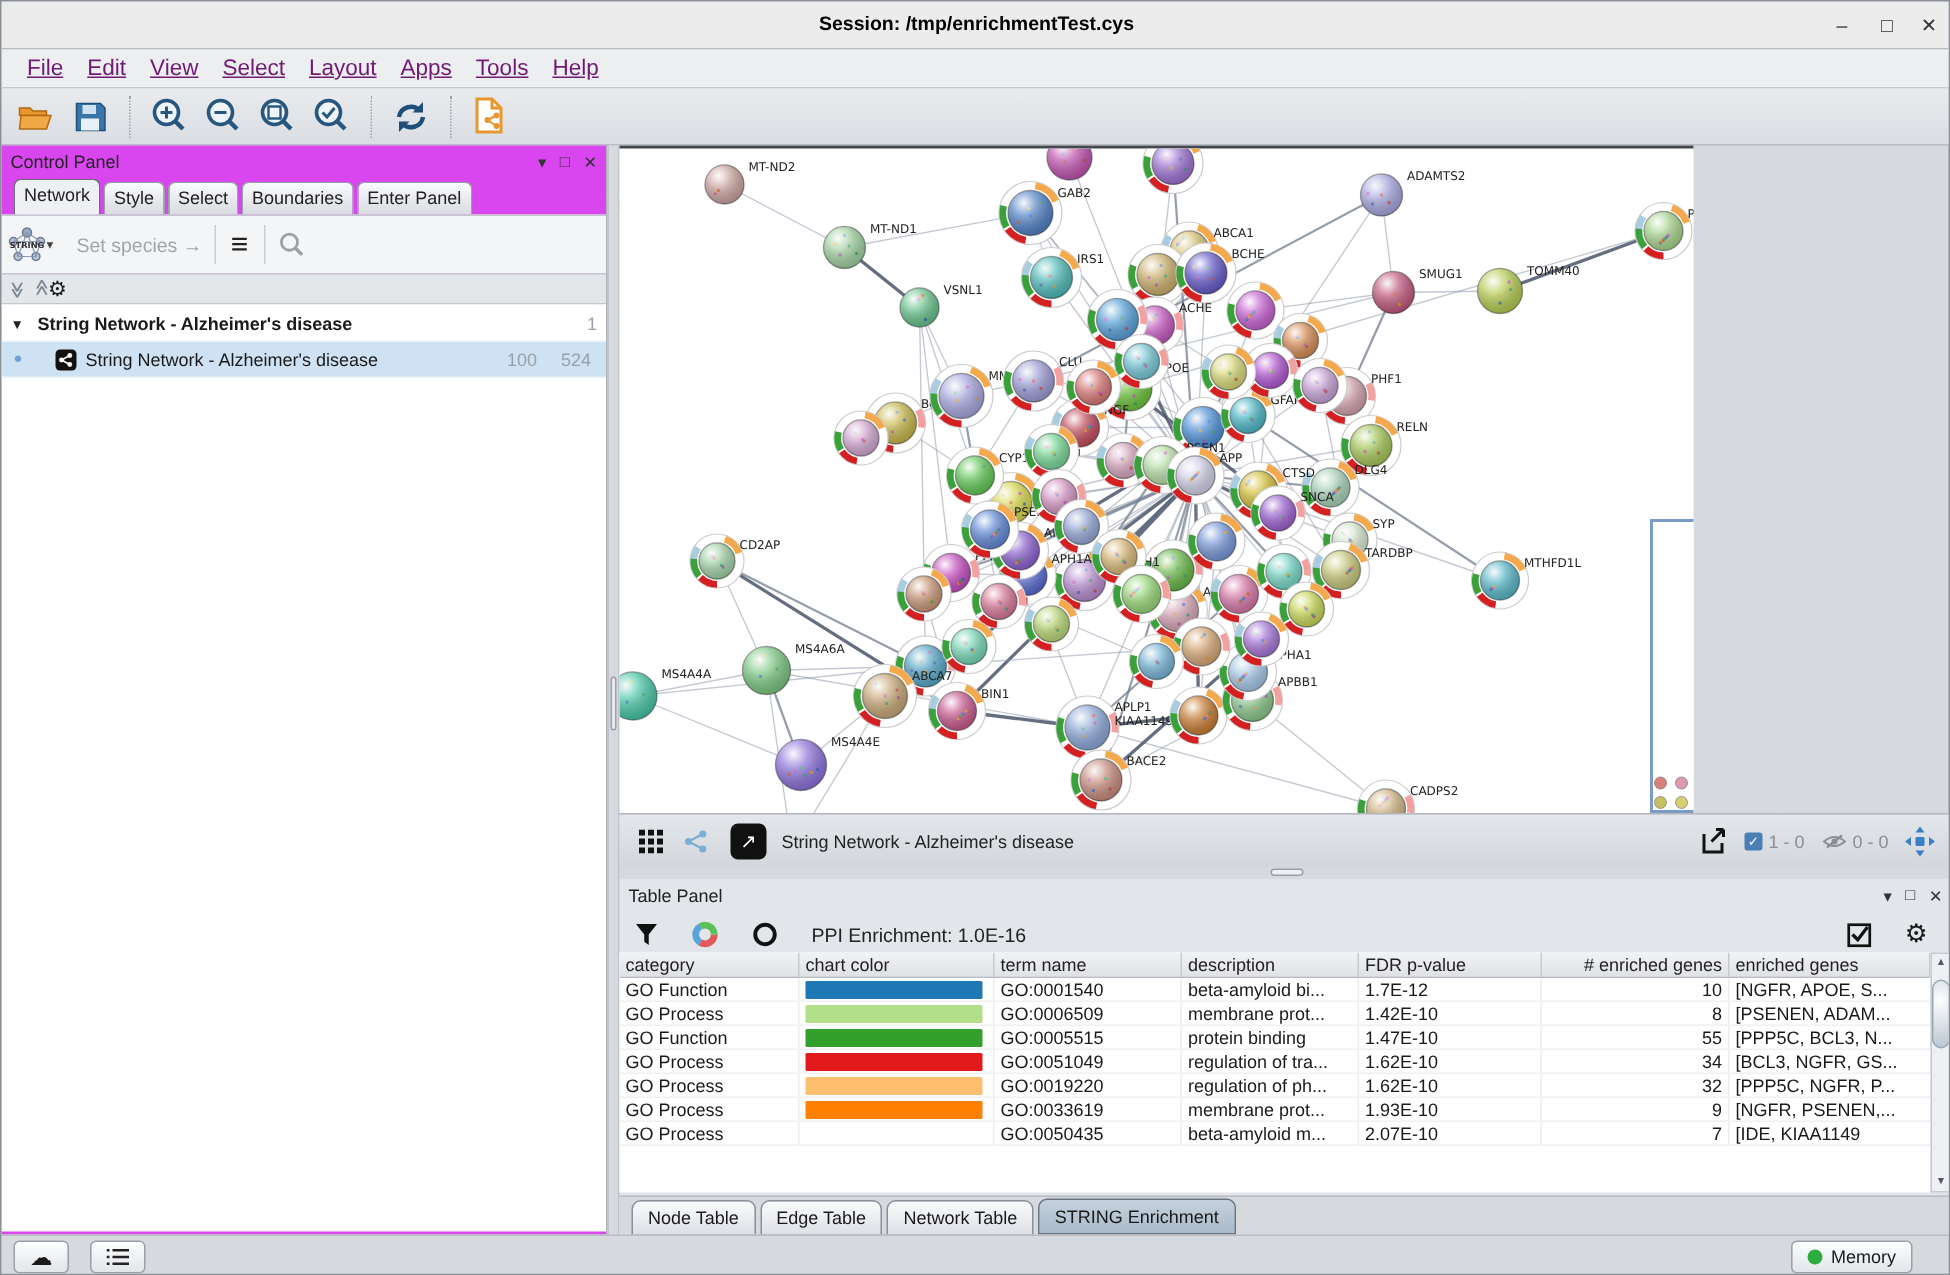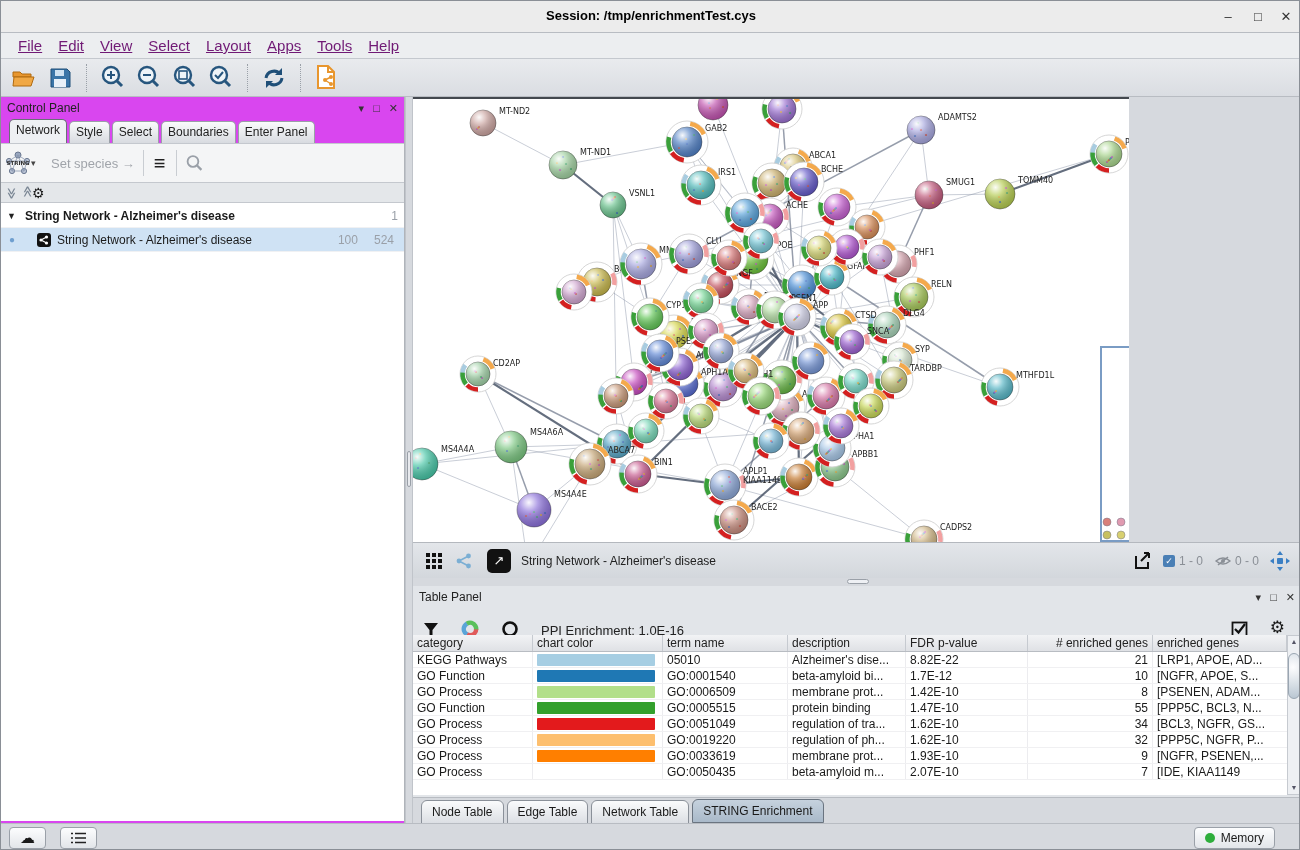--- a/index.html
+++ b/index.html
@@ -55,21 +55,21 @@
   #net-title{margin-left:10px;color:#222;flex:1;}
   .ntbox{width:26px;height:26px;display:flex;align-items:center;justify-content:center;margin:0 2px;}
   #open-ext{width:24px;height:24px;background:#111;border-radius:5px;color:#fff;display:flex;align-items:center;justify-content:center;font-size:13px;margin-left:8px;}
   .cnt-group{display:flex;align-items:center;gap:4px;color:#8a8f96;font-size:12px;margin:0 6px;}
   #mini-check{width:12px;height:12px;background:#4a7fb5;border-radius:2px;color:#fff;font-size:9px;line-height:12px;text-align:center;}
   #h-splitter{left:412px;top:577px;width:888px;height:8px;background:#d6d9de;}
   #h-grip{left:846px;top:578px;width:22px;height:5px;border:1px solid #9aa0a8;border-radius:3px;background:#eef0f4;}
 
   
   #table-panel{left:412px;top:585px;width:888px;height:237px;background:#e2e5e9;}
-  #tp-toolbar{height:30px;display:flex;align-items:flex-end;padding:0 10px;gap:22px;}
+  #tp-toolbar{height:30px;display:flex;align-items:center;padding:0 10px;gap:22px;}
   #ppi-text{font-size:13px;color:#222;}
   #tp-toolbar .spacer{flex:1;}
   #enr-table{left:412px;top:634px;width:874px;height:160px;background:#fff;overflow:hidden;font-size:12px;}
   .tr{display:flex;height:16px;border-bottom:1px solid #f0f0f2;}
   .tr.head{height:17px;background:linear-gradient(#f2f3f5,#dfe1e5);border-bottom:1px solid #b8bcc2;font-size:12px;color:#222;}
   .td{padding:0 4px;line-height:16px;white-space:nowrap;overflow:hidden;border-right:1px solid #ececef;}
   .tr.head .td{border-right:1px solid #c6cad0;line-height:17px;}
   .c0{width:120px;}.c1{width:130px;}.c2{width:125px;}.c3{width:118px;}.c4{width:122px;}
   .c5{width:125px;text-align:right;}.c6{width:134px;border-right:none;}
   .chip{margin-top:2px;height:12px;width:118px;border-radius:1px;}
@@ -1849,31 +1849,20 @@
     <div class="tr head">
       <div class="td c0">category</div>
       <div class="td c1">chart color</div>
       <div class="td c2">term name</div>
       <div class="td c3">description</div>
       <div class="td c4">FDR p-value</div>
       <div class="td c5"># enriched genes</div>
       <div class="td c6">enriched genes</div>
     </div>
     <div class="tr">
-      <div class="td c0">KEGG Pathways</div>
-      <div class="td c1">
-        <div class="chip" style="background: rgb(166, 206, 227);"></div>
-      </div>
-      <div class="td c2">05010</div>
-      <div class="td c3">Alzheimer's dise...</div>
-      <div class="td c4">8.82E-22</div>
-      <div class="td c5">21</div>
-      <div class="td c6">[LRP1, APOE, AD...</div>
-    </div>
-    <div class="tr">
       <div class="td c0">GO Function</div>
       <div class="td c1">
         <div class="chip" style="background: rgb(31, 120, 180);"></div>
       </div>
       <div class="td c2">GO:0001540</div>
       <div class="td c3">beta-amyloid bi...</div>
       <div class="td c4">1.7E-12</div>
       <div class="td c5">10</div>
       <div class="td c6">[NGFR, APOE, S...</div>
     </div>

